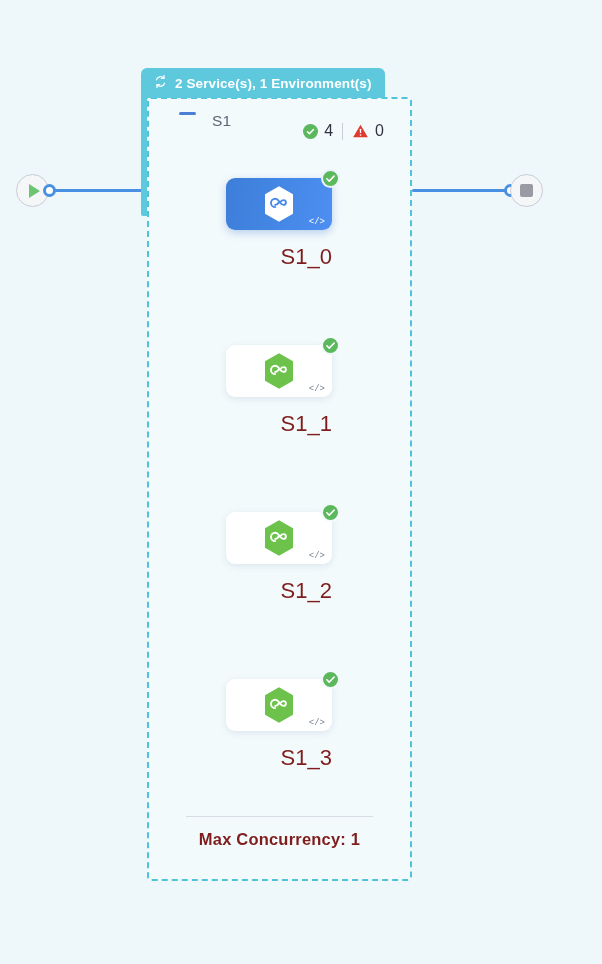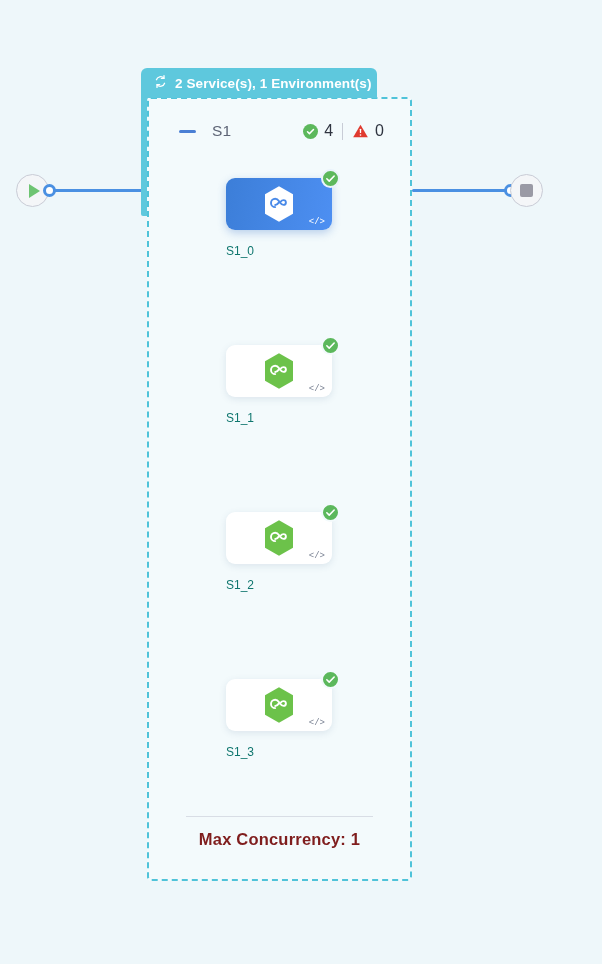--- a/index.html
+++ b/index.html
@@ -100,39 +100,38 @@
   #group-tab {
     position: absolute;
     left: 141px;
     top: 68px;
     height: 30px;
     border-radius: 6px 6px 0 0;
     background: #5ec8dd;
     display: flex;
     align-items: center;
     gap: 7px;
-    padding: 0 5px 0 12px;
+    padding: 0 13px 0 12px;
     color: #ffffff;
     font-size: 13.5px;
     font-weight: bold;
     white-space: nowrap;
     box-sizing: border-box;
   }
   #group-tab .loop-icon { display: block; }
   #group-tab-label { letter-spacing: 0.1px; }
 
   
   #service-row {
     position: absolute;
     left: 147px;
     top: 112px;
     width: 265px;
     height: 38px;
     display: flex;
-    align-items: center;
     box-sizing: border-box;
     padding: 0 28px 0 32px;
   }
   #collapse-toggle {
     width: 17px;
     height: 3px;
     background: #4a7fd4;
     border-radius: 2px;
     flex: 0 0 auto;
   }
@@ -211,23 +210,23 @@
     font-family: "Liberation Mono", monospace;
     color: #7b8394;
     line-height: 1;
   }
   .task-node.selected .code-glyph { color: #ffffff; }
   .task-label {
     position: absolute;
     left: 0;
     top: 66px;
     width: 106px;
-    text-align: left;
-    font-size: 12px;
-    color: #0f766e;
+    text-align: right;
+    font-size: 22px;
+    color: #7f1d1d;
     white-space: nowrap;
   }
 
   #task-0 { top: 178px; }
   #task-1 { top: 345px; }
   #task-2 { top: 512px; }
   #task-3 { top: 679px; }
 
   
   #group-divider {

